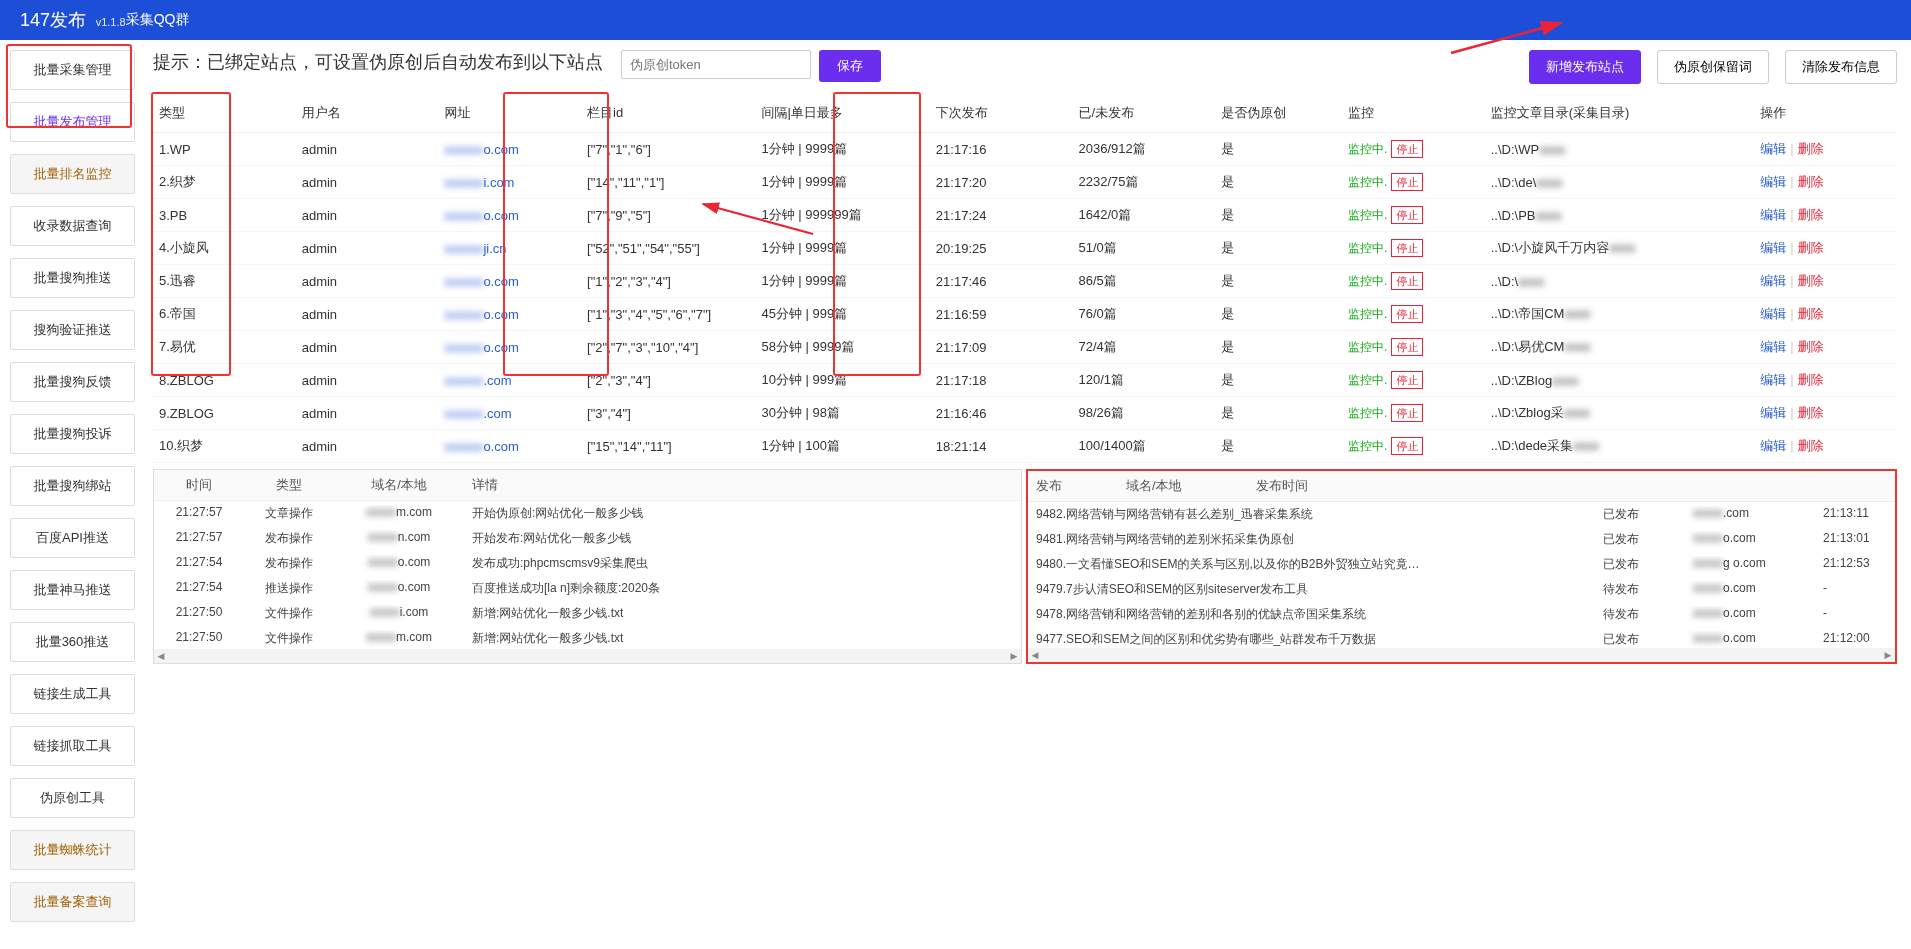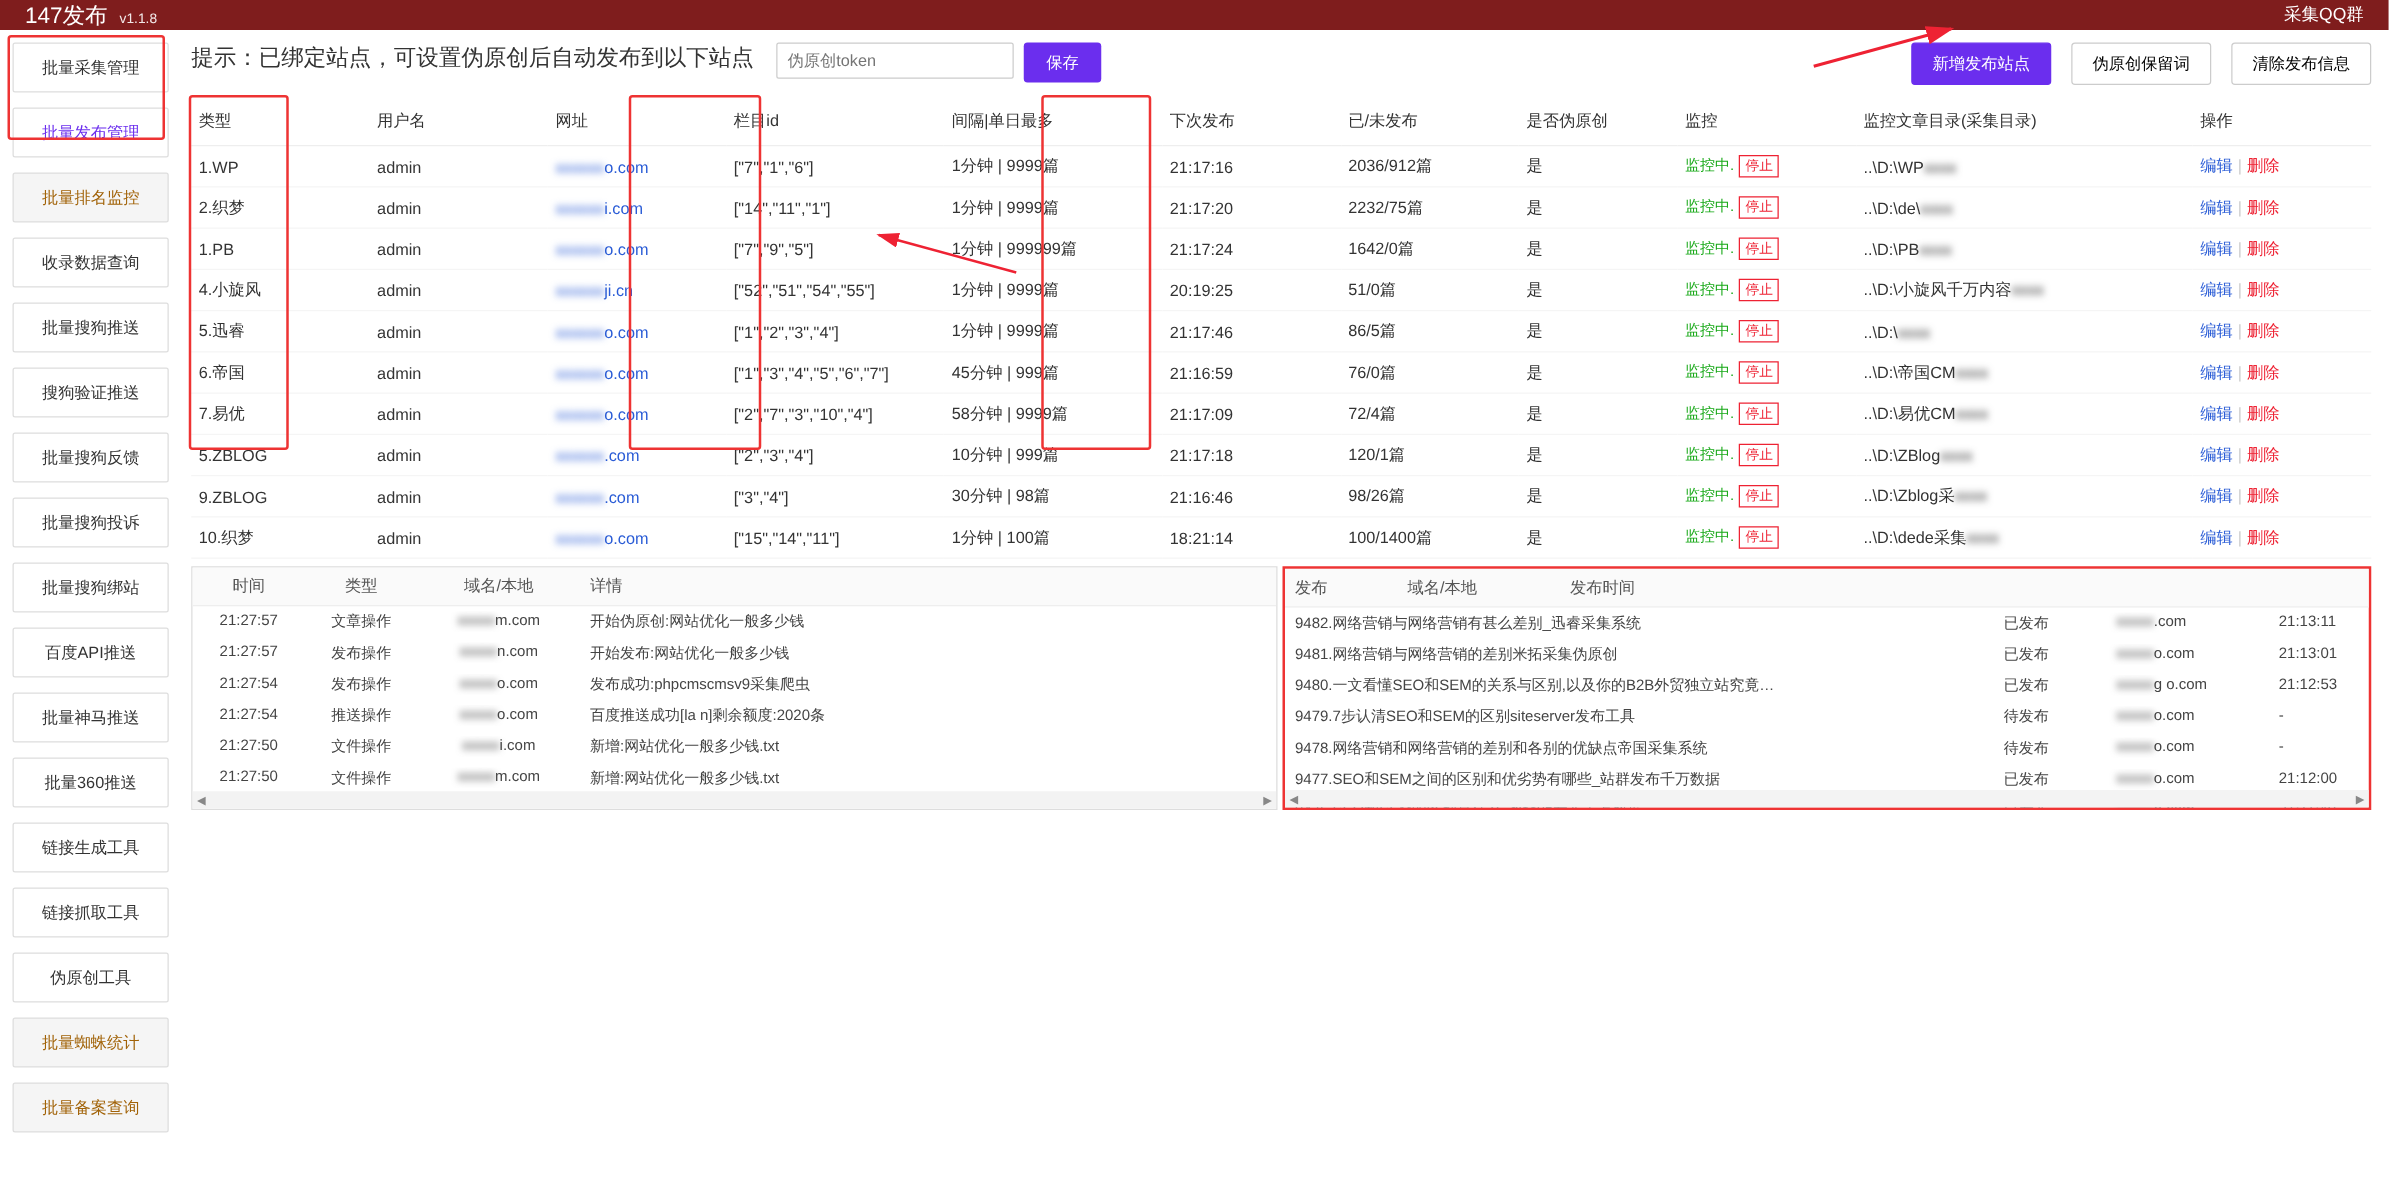--- a/index.html
+++ b/index.html
@@ -1,19 +1,19 @@
 <!DOCTYPE html>
 <html><head>
 <meta charset="utf-8">
 <style>
 * { margin: 0; padding: 0; box-sizing: border-box; }
 body { font-family: "Microsoft YaHei", Arial, sans-serif; font-size: 13px; color: #333; background: #fff; }
 
 
-.header { background: #7f1d1d; color: #fff; height: 24px; display: flex; align-items: center; padding: 0 20px; justify-content: space-between; }
+.header { background: #1d4ed8; color: #fff; height: 40px; display: flex; align-items: center; padding: 0 20px; }
 .header .title { font-size: 18px; font-weight: 400; }
 .header .ver { font-size: 11px; margin-left: 6px; opacity: .9; }
 .header .right-link { color: #fff; font-size: 14px; cursor: pointer; }
 
 
 .layout { display: flex; width: 100%; }
 .sidebar { width: 145px; padding: 10px; background: #fff; flex-shrink: 0; }
 .sidebar .sb-btn { width: 100%; display: block; border: 1px solid #ddd; background: #fff; padding: 10px 0; margin-bottom: 12px; text-align: center; cursor: pointer; font-size: 13px; color: #333; border-radius: 2px; }
 .sidebar .sb-btn.active { color: #6b2eee; border-color: #ddd; }
 .sidebar .sb-btn.disabled { color: #a16207; background: #f5f5f5; cursor: default; }
@@ -169,21 +169,21 @@
               <td>["14","11","1"]</td>
               <td>1分钟 | 9999篇</td>
               <td>21:17:20</td>
               <td>2232/75篇</td>
               <td>是</td>
               <td><span class="monitor-run">监控中.</span><span class="stop-btn">停止</span></td>
               <td class="dir">..\D:\de\<span class="blur">xxxx</span></td>
               <td><span class="op-edit">编辑</span><span class="op-sep">|</span><span class="op-del">删除</span></td>
             </tr>
             <tr>
-              <td>1.PB</td>
+              <td>3.PB</td>
               <td>admin</td>
               <td class="url"><span class="blur">xxxxxx</span>o.com</td>
               <td>["7","9","5"]</td>
               <td>1分钟 | 999999篇</td>
               <td>21:17:24</td>
               <td>1642/0篇</td>
               <td>是</td>
               <td><span class="monitor-run">监控中.</span><span class="stop-btn">停止</span></td>
               <td class="dir">..\D:\PB<span class="blur">xxxx</span></td>
               <td><span class="op-edit">编辑</span><span class="op-sep">|</span><span class="op-del">删除</span></td>
@@ -234,21 +234,21 @@
               <td>["2","7","3","10","4"]</td>
               <td>58分钟 | 9999篇</td>
               <td>21:17:09</td>
               <td>72/4篇</td>
               <td>是</td>
               <td><span class="monitor-run">监控中.</span><span class="stop-btn">停止</span></td>
               <td class="dir">..\D:\易优CM<span class="blur">xxxx</span></td>
               <td><span class="op-edit">编辑</span><span class="op-sep">|</span><span class="op-del">删除</span></td>
             </tr>
             <tr>
-              <td>5.ZBLOG</td>
+              <td>8.ZBLOG</td>
               <td>admin</td>
               <td class="url"><span class="blur">xxxxxx</span>.com</td>
               <td>["2","3","4"]</td>
               <td>10分钟 | 999篇</td>
               <td>21:17:18</td>
               <td>120/1篇</td>
               <td>是</td>
               <td><span class="monitor-run">监控中.</span><span class="stop-btn">停止</span></td>
               <td class="dir">..\D:\ZBlog<span class="blur">xxxx</span></td>
               <td><span class="op-edit">编辑</span><span class="op-sep">|</span><span class="op-del">删除</span></td>

